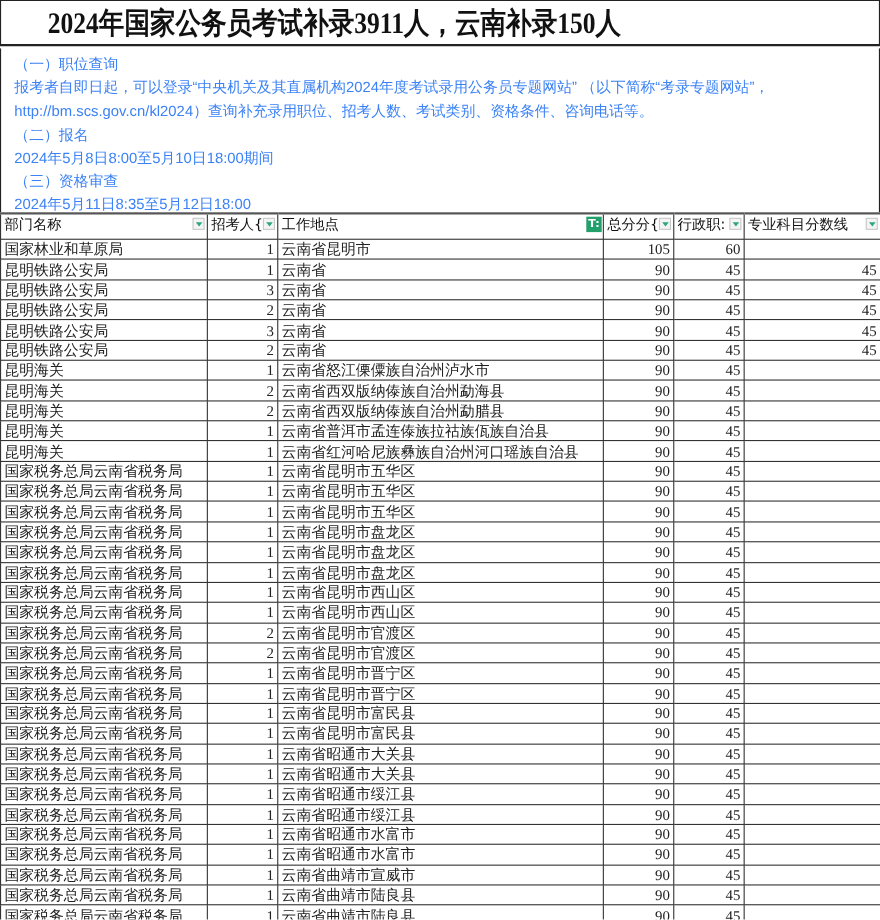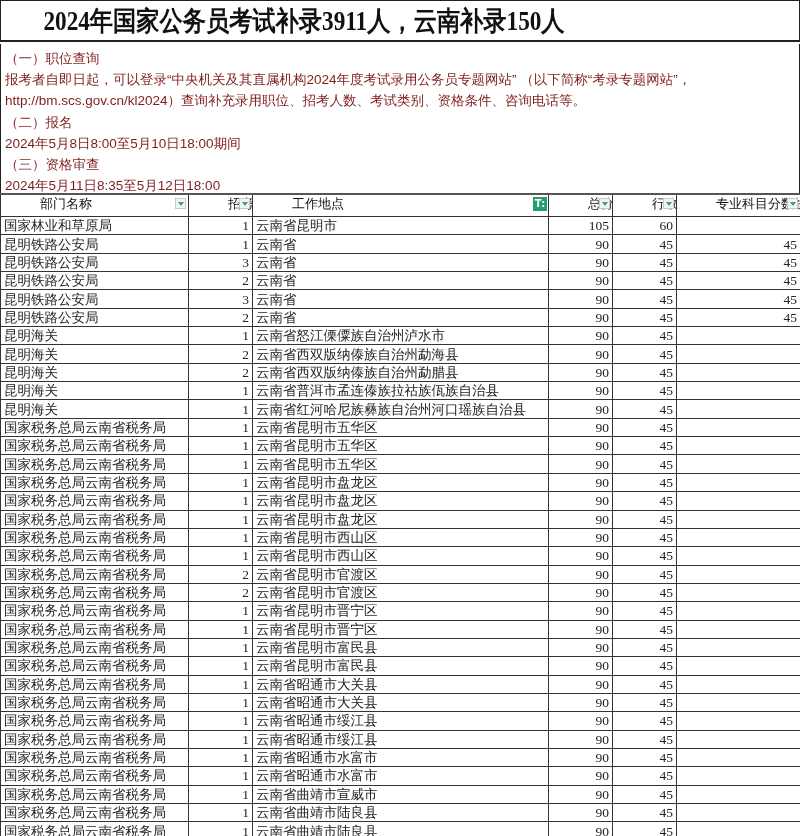--- a/index.html
+++ b/index.html
@@ -10,21 +10,21 @@
       border: 1px solid #222; border-bottom: 2px solid #222;
       display: flex; align-items: center; 
       font-family: "Liberation Serif", "DejaVu Serif", serif;
       font-size: 27px; font-weight: bold; letter-spacing: 0px; color: #111;
       transform-origin: center; 
     }
     .title-bar span { display: inline-block; transform: scaleX(0.86); }
     .intro {
       position: absolute; left: 0; top: 44px; width: 800px; height: 149px;
       border-left: 1px solid #222; border-right: 1px solid #222;
-      font-size: 13.5px; line-height: 21.2px; padding-left: 4px; padding-top: 4px; color: #7f1d1d;
+      font-size: 13.5px; line-height: 21.2px; padding-left: 12px; padding-top: 4px; color: #3b82f6;
     }
     .intro .line { white-space: nowrap; height: 21.2px; }
     table.sheet {
       position: absolute; left: 0; top: 193px; width: 800px;
       border-collapse: collapse; table-layout: fixed;
     }
     table.sheet col.c1 { width: 188px; }
     table.sheet col.c2 { width: 64px; }
     table.sheet col.c3 { width: 296px; }
     table.sheet col.c4 { width: 64px; }
@@ -53,21 +53,21 @@
     .filter-btn::after {
       content: ""; width: 0; height: 0;
       border-left: 3px solid transparent; border-right: 3px solid transparent;
       border-top: 4px solid #2aa87a;
     }
     .filter-active {
       position: absolute; right: 1px; top: 2px; width: 14px; height: 14px;
       background: #22a06b; color: #fff; font-size: 10px; line-height: 14px; text-align: center;
       font-family: "DejaVu Sans", sans-serif; font-weight: bold;
     }
-    .hdr-text { display: inline-block; overflow: hidden; white-space: nowrap; max-width: 100%; margin-left: 36px; }
+    .hdr-text { display: inline-block; overflow: hidden; white-space: nowrap; max-width: 100%; }
   </style>
 </head>
 <body>
 
 <div class="title-bar">
   <span>2024年国家公务员考试补录3911人，云南补录150人</span>
 </div>
 
 <div class="intro">
   <div class="line">（一）职位查询</div>

